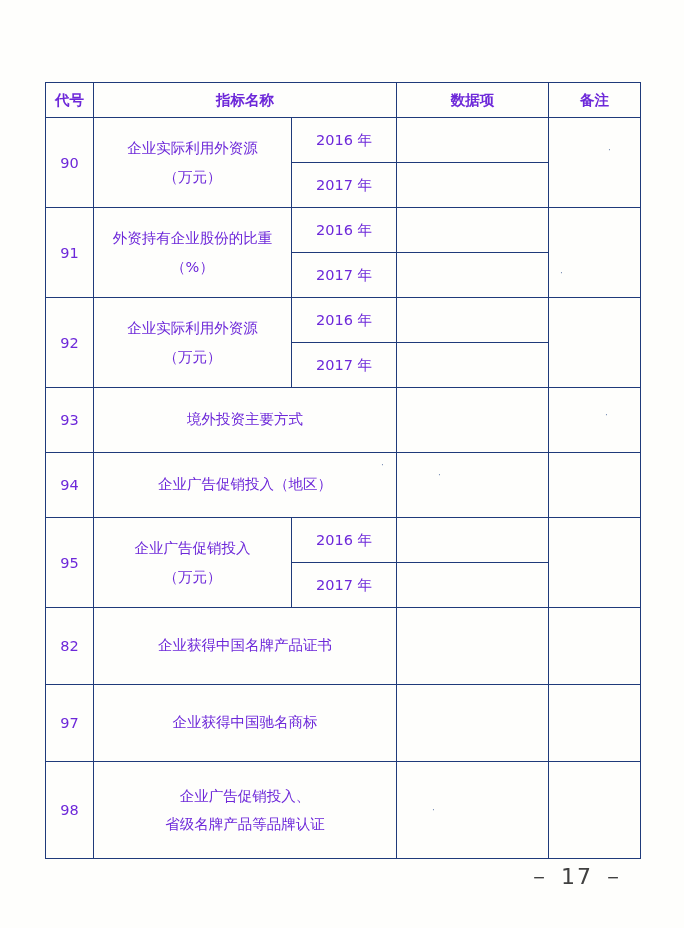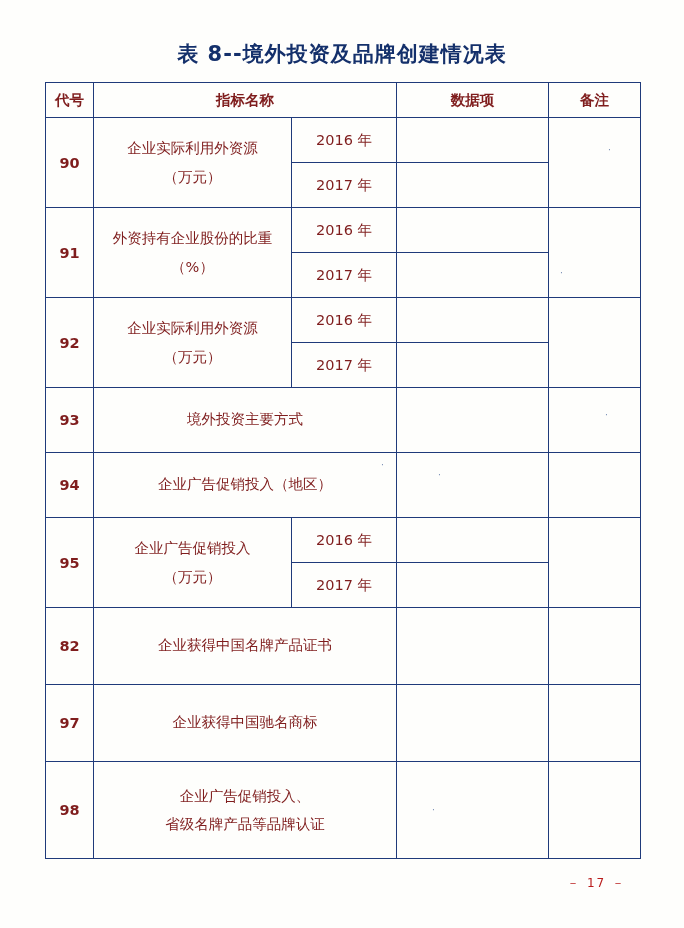--- a/index.html
+++ b/index.html
@@ -38,70 +38,69 @@
   table.main {
     position: absolute;
     left: 45px;
     top: 82px;
     width: 595px;
     border-collapse: collapse;
     table-layout: fixed;
   }
   table.main td {
     border: 1px solid #1f3a7a;
-    color: #7f1d1d;
+    color: #6d28d9;
     text-align: center;
     vertical-align: middle;
     font-size: 14.5px;
     padding: 0;
   }
   .hdr td {
     height: 34px;
     font-weight: bold;
     font-size: 16px;
   }
   .code-cell {
     font-size: 15px;
-    font-weight: bold;
+    font-weight: normal;
   }
   .name-cell {
     font-size: 15px;
     line-height: 1.9;
   }
   .year-cell {
     font-size: 14px;
   }
   .data-cell, .remark-cell {
     background: transparent;
   }
   .two-line {
     display: block;
     line-height: 1.95;
   }
   .page-num {
     position: absolute;
     right: 58px;
     bottom: 36px;
-    font-size: 12px;
-    color: #b91c1c;
+    font-size: 22px;
+    color: #404040;
     letter-spacing: 2px;
   }
   .spk {
     position: absolute;
     color: #2a4a8a;
     font-size: 9px;
     opacity: 0.65;
   }
 </style>
 </head>
 <body>
 
 <div class="page">
 
-  <div class="doc-title">表 8--境外投资及品牌创建情况表</div>
 
   <table class="main">
     <colgroup>
       <col style="width:48px">
       <col style="width:198px">
       <col style="width:105px">
       <col style="width:152px">
       <col style="width:92px">
     </colgroup>
     <tbody>

